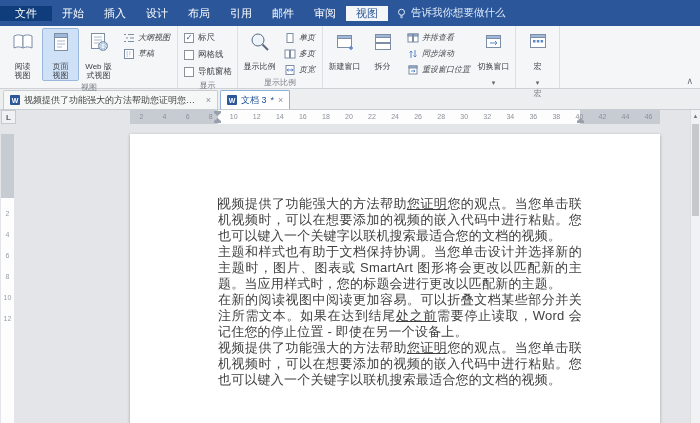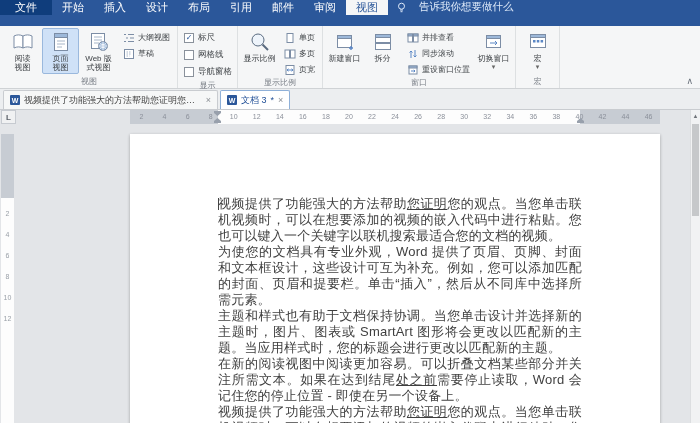--- a/index.html
+++ b/index.html
@@ -1,38 +1,38 @@
 <!DOCTYPE html>
 <html><head>
 <meta charset="utf-8">
 <style>
   * { box-sizing: border-box; margin: 0; padding: 0; }
   html,body { width:700px; height:423px; overflow:hidden;
     font-family:"Liberation Sans","DejaVu Sans",sans-serif; }
   body { display:flex; flex-direction:column; background:#e3e5e8; }
 
   
-  .tabrow { height:26px; flex:0 0 26px; background:#2b579a; display:flex; align-items:flex-start; color:#fff; font-size:11px; }
+  .tabrow { height:26px; flex:0 0 26px; background:#2b579a; display:flex; align-items:center; color:#fff; font-size:11px; }
   .file-tab { background:#0f3d7c; padding:0 15px; display:flex; align-items:center; }
   .rtab { padding:0 10px; display:flex; align-items:center; white-space:nowrap; }
   .rtab.active { background:#f5f6f7; color:#2b579a; }
-  .tellme { display:flex; align-items:center; gap:12px; margin-left:8px; font-size:10.5px; color:#dce8f8; white-space:nowrap; }
+  .tellme { display:flex; align-items:center; gap:4px; margin-left:8px; font-size:10.5px; color:#dce8f8; white-space:nowrap; }
 
   
   .ribbon { height:63px; flex:0 0 63px; background:#f5f6f7; border-bottom:1px solid #cfd2d5; display:flex; align-items:stretch; position:relative; padding-left:1px; }
   .group { display:flex; flex-direction:column; border-right:1px solid #dde0e2; padding:2px 3px 0; }
   .gbody { flex:1; display:flex; align-items:flex-start; gap:1px; }
   .glabel { height:13px; line-height:13px; font-size:8px; color:#7a7f87; text-align:center; }
-  .bigbtn { width:37px; min-height:46px; display:flex; flex-direction:column; align-items:center; padding-top:2px; gap:1px;
+  .bigbtn { width:37px; min-height:46px; display:flex; flex-direction:column; align-items:center; padding-top:2px; gap:9px;
             font-size:8px; line-height:9px; color:#3f4347; text-align:center; border:1px solid transparent; border-radius:2px; }
   .bigbtn .lbl { max-width:34px; word-break:break-all; }
   .bigbtn.narrow .lbl { max-width:18px; }
   .bigbtn.active { background:#cfe1f7; border-color:#9ab8dd; }
   .stack { display:flex; flex-direction:column; gap:3px; padding:3px 2px 0 3px; }
-  .smallbtn { display:flex; align-items:center; gap:3px; height:13px; padding:0 2px; font-size:8px; color:#3f4347; white-space:nowrap; }
+  .smallbtn { display:flex; align-items:center; gap:3px; height:13px; padding:0 2px; font-size:8px; color:#3f4347; white-space:nowrap;font-style:italic; }
   .checkrow { display:flex; align-items:center; gap:4px; height:14px; font-size:8.5px; color:#3f4347; white-space:nowrap; }
   .cb { width:10px; height:10px; border:1px solid #8a919b; background:#fff; display:flex; align-items:center; justify-content:center;
         font-size:8px; color:#2b579a; line-height:10px; }
   .cb .chk { display:none; }
   .cb.checked .chk { display:block; }
   .drop { font-size:7px; color:#666; line-height:6px; }
   .collapse-btn { position:absolute; right:7px; bottom:2px; font-size:9px; color:#68707a; line-height:10px; }
   .ic { display:block; }
 
   
@@ -283,21 +283,20 @@
           <svg class="ic" width="22" height="22" viewBox="0 0 22 22">
               <rect class="st" x="3.5" y="4.5" width="14" height="12"></rect>
               <rect class="ac" x="3.5" y="4.5" width="14" height="3"></rect>
               <path class="bl" d="M7 12h7M14 12l-2-2M14 12l-2 2"></path>
             </svg>
         </span>
         <span class="lbl">切换窗口</span>
         <span class="drop">▾</span>
       </div>
     </div>
-    <div class="glabel">窗口</div>
   </div>
 
   <div class="group">
     <div class="gbody">
       <div class="bigbtn">
         <span>
           <svg class="ic" width="22" height="22" viewBox="0 0 22 22">
               <rect class="st" x="3.5" y="3.5" width="15" height="13"></rect>
               <rect class="ac" x="3.5" y="3.5" width="15" height="3"></rect>
               <rect x="6" y="9" width="2.5" height="2.5" fill="#5b87c5"></rect>
@@ -372,21 +371,20 @@
       <span style="top: 97px;">4</span>
       <span style="top: 118px;">6</span>
       <span style="top: 139px;">8</span>
       <span style="top: 160px;">10</span>
       <span style="top: 181px;">12</span>
     </div>
 
   <div class="page">
     <div class="doc-text">
         <p><span>视频提供了功能强大的方法帮助</span><span class="u">您证明</span><span>您的观点。当您单击联机视频时，可以在想要添加的视频的嵌入代码中进行粘贴。您也可以键入一个关键字以联机搜索最适合您的文档的视频。</span></p>
-        <p><span>为使您的文档具有专业外观，Word 提供了页眉、页脚、封面和文本框设计，这些设计可互为补充。例如，您可以添加匹配的封面、页眉和提要栏。单击“插入”，然后从不同库中选择所需元素。</span></p>
         <p><span>主题和样式也有助于文档保持协调。当您单击设计并选择新的主题时，图片、图表或 SmartArt 图形将会更改以匹配新的主题。当应用样式时，您的标题会进行更改以匹配新的主题。</span></p>
         <p><span>在新的阅读视图中阅读更加容易。可以折叠文档某些部分并关注所需文本。如果在达到结尾</span><span class="u">处之前</span><span>需要停止读取，Word 会记住您的停止位置 - 即使在另一个设备上。</span></p>
         <p><span>视频提供了功能强大的方法帮助</span><span class="u">您证明</span><span>您的观点。当您单击联机视频时，可以在想要添加的视频的嵌入代码中进行粘贴。您也可以键入一个关键字以联机搜索最适合您的文档的视频。</span></p>
         <p></p>
       </div>
     <div class="cursor"></div>
   </div>
 
   <div class="scrollv">
     <div class="sb-up">▲</div>

